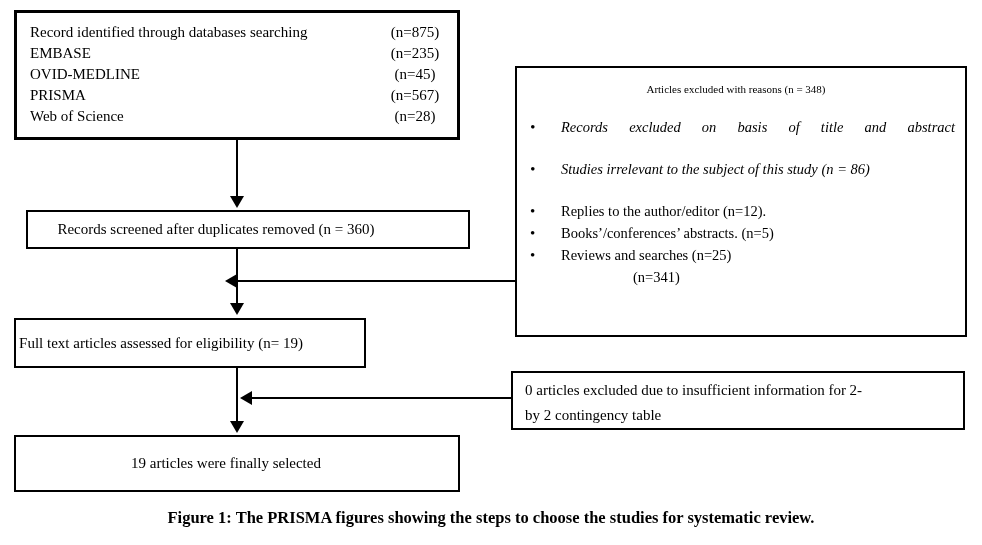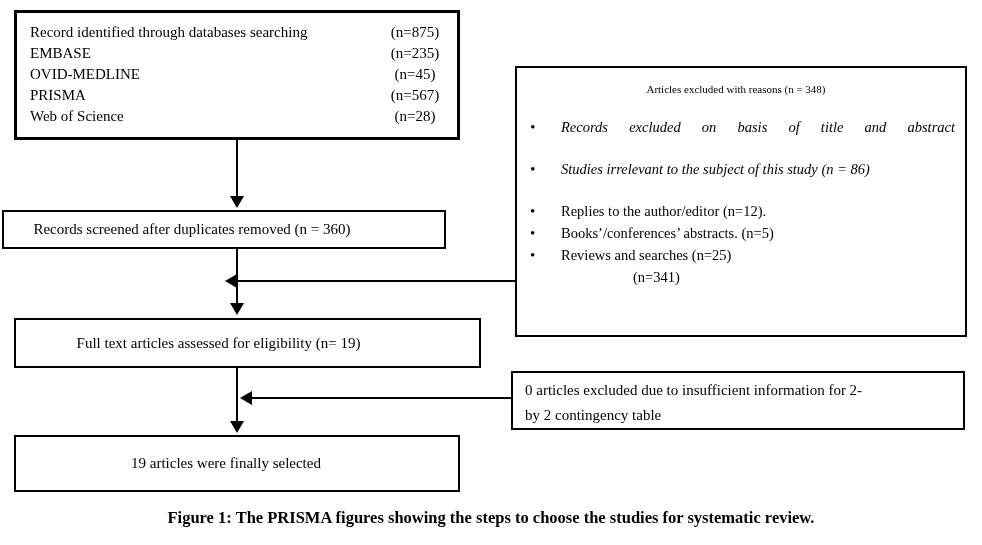--- a/index.html
+++ b/index.html
@@ -28,22 +28,22 @@
   }
   .id-row { display: flex; line-height: 21px; }
   .id-label { flex: 1; }
   .id-value { width: 72px; text-align: center; }
 
   
   .center-box {
     display: flex; align-items: center; justify-content: center;
     text-align: center; font-size: 15px;
   }
-  #box-screened    { left: 2px; top: 210px; width: 444px; height: 39px; padding-right: 64px; }
-  #box-eligibility { left: 14px; top: 318px; width: 467px; height: 50px; padding-right: 58px; }
+  #box-screened    { left: 26px; top: 210px; width: 444px; height: 39px; padding-right: 64px; }
+  #box-eligibility { left: 14px; top: 318px; width: 352px; height: 50px; padding-right: 58px; }
   #box-selected    { left: 14px; top: 435px; width: 446px; height: 57px; padding-right: 22px; }
 
   
   #box-excluded-reasons {
     left: 515px; top: 66px; width: 452px; height: 271px;
     padding: 10px 10px 0 0;
     font-size: 14.5px; line-height: 22px;
   }
   .excl-title { text-align: center; font-size: 11px; margin-bottom: 16px; }
   .excl-item { position: relative; padding-left: 44px; }

